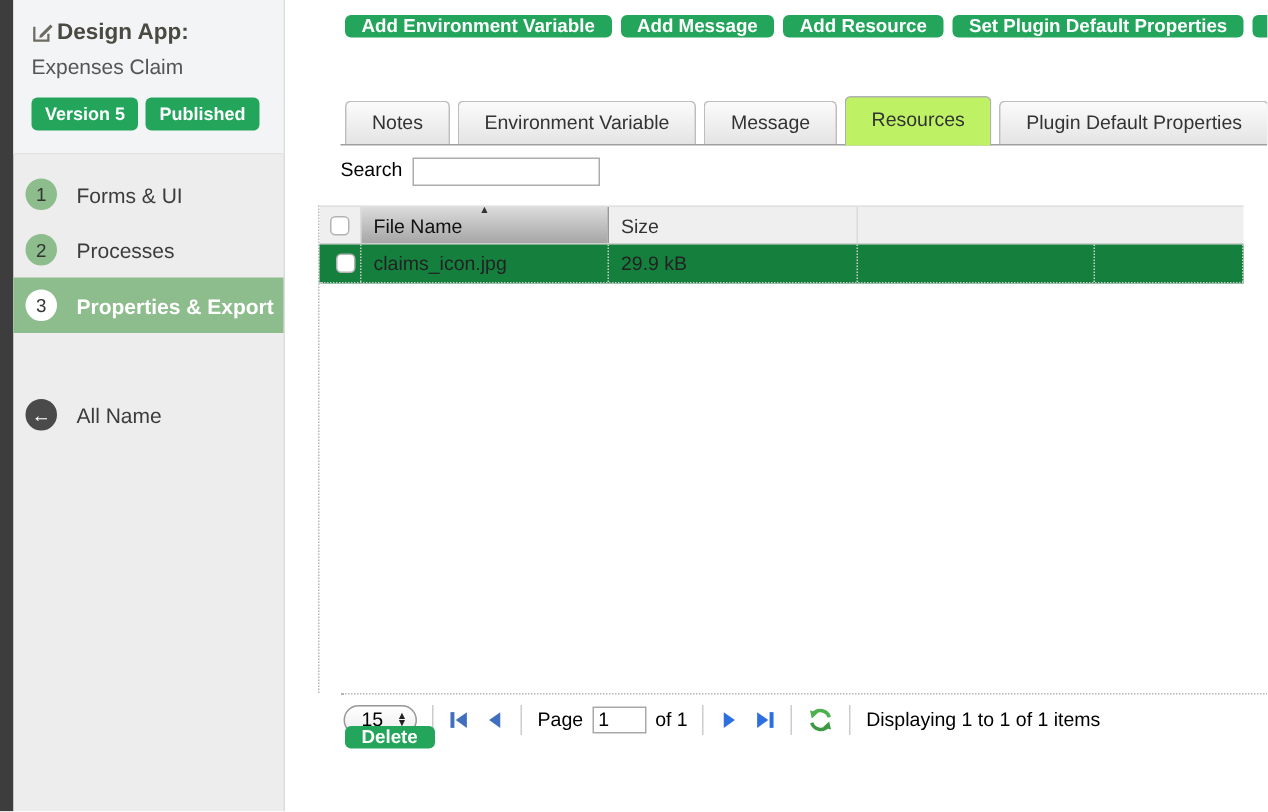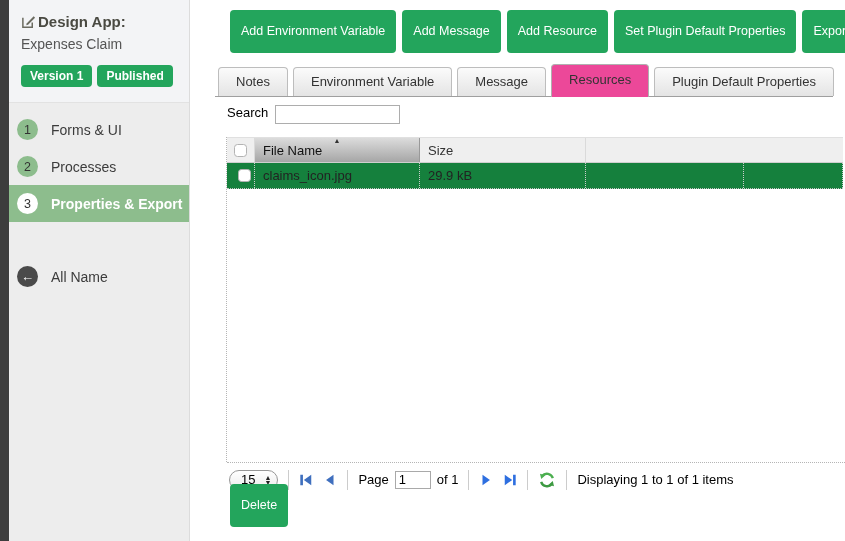--- a/index.html
+++ b/index.html
@@ -27,38 +27,38 @@
   .num-circle { width:21px; height:21px; border-radius:50%; background:var(--sage);
     color:#333; font-size:12.5px; display:flex; align-items:center; justify-content:center; flex:0 0 auto; }
   .nav-item.active { background:var(--sage); color:#fff; font-weight:bold; }
   .nav-item.active .num-circle { background:#fff; color:#333; font-weight:normal; }
   .all-apps { margin-top:36px; height:37px; display:flex; align-items:center; gap:13px;
     padding-left:8px; font-size:14px; color:#3c3c3c; cursor:pointer; }
   .back-circle { width:21px; height:21px; border-radius:50%; background:#4a4a4a; color:#fff;
     display:flex; align-items:center; justify-content:center; font-size:13px; font-weight:bold; flex:0 0 auto; }
   
   .toolbar { position:absolute; left:230px; top:10px; display:flex; gap:6px; }
-  .btn { background:var(--green); color:#fff; font-weight:normal; font-size:12.5px;
-    padding:14px 11px; border-radius:4px; border:none; cursor:pointer; line-height:15px;
+  .btn { background:var(--green); color:#fff; font-weight:bold; font-size:12.5px;
+    padding:0 11px; border-radius:4px; border:none; cursor:pointer; line-height:15px;
     font-family:"Liberation Sans", sans-serif; white-space:nowrap; }
   
-  .tabs { position:absolute; left:215px; top:64px; width:618px; height:33px;
+  .tabs { position:absolute; left:227px; top:64px; width:618px; height:33px;
     border-bottom:1px solid #9f9f9f; display:flex; align-items:flex-end; gap:5px; padding-left:3px; }
   .tab { height:29px; line-height:27px; padding:0 17px; font-size:13px; color:#333;
     background:linear-gradient(#fbfbfb,#e4e4e4); border:1px solid #bdbdbd; border-bottom:none;
     border-radius:4px 4px 0 0; cursor:pointer; white-space:nowrap; }
-  .tab.active { height:33px; line-height:30px; margin-bottom:-1px; background:#ec4899;
+  .tab.active { height:33px; line-height:30px; margin-bottom:-1px; background:#bef264;
     border-color:#b0b0b0; z-index:2; position:relative; }
   
   .search-row { position:absolute; left:227px; top:105px; display:flex; align-items:flex-start;
     gap:7px; font-size:13px; color:#000; }
   .search-input { width:125px; height:19px; border:1px solid #adadad; font-size:12px; padding:0 4px;
     font-family:"Liberation Sans", sans-serif; }
   
-  .grid { position:absolute; left:226px; top:137px; width:617px; height:325px;
+  .grid { position:absolute; left:212px; top:137px; width:617px; height:325px;
     border-left:1px dotted #b5b5b5; }
   .grid-header { display:flex; height:26px; background:#efefef;
     border-top:1px solid #e0e0e0; border-bottom:1px solid #cfcfcf; }
   .hcell { display:flex; align-items:center; padding-left:8px; font-size:13px; color:#333;
     border-right:1px solid #dadada; position:relative; cursor:pointer; }
   .hcell.sorted { background:linear-gradient(#dcdcdc,#a6a6a6); border-right:1px solid #999; color:#111; }
   .sort-caret { position:absolute; top:-1px; left:50%; transform:translateX(-50%);
     font-size:7px; color:#333; line-height:8px; }
   .col-check { width:28px; justify-content:center; padding-left:0; }
   .col-name  { width:165px; }
@@ -98,21 +98,21 @@
     <div class="sidebar-header">
       <div class="sb-title-row">
         <svg class="edit-ic" viewBox="0 0 16 16">
           <path d="M2 4 L2 14 L12 14 L12 9" fill="none" stroke="#6b6b60" stroke-width="1.6"></path>
           <path d="M6 10 L13.5 2.5 L15 4 L7.5 11.5 L5.6 12 Z" fill="#6b6b60"></path>
         </svg>
         <span class="sb-title">Design App:</span>
       </div>
       <div class="sb-appname">Expenses Claim</div>
       <div class="sb-badges">
-        <span class="badge">Version 1</span>
+        <span class="badge">Version 5</span>
         <span class="badge">Published</span>
       </div>
     </div>
     <div class="nav">
       <div class="nav-item">
         <span class="num-circle">1</span>
         <span>Forms &amp; UI</span>
       </div>
       <div class="nav-item">
         <span class="num-circle">2</span>

